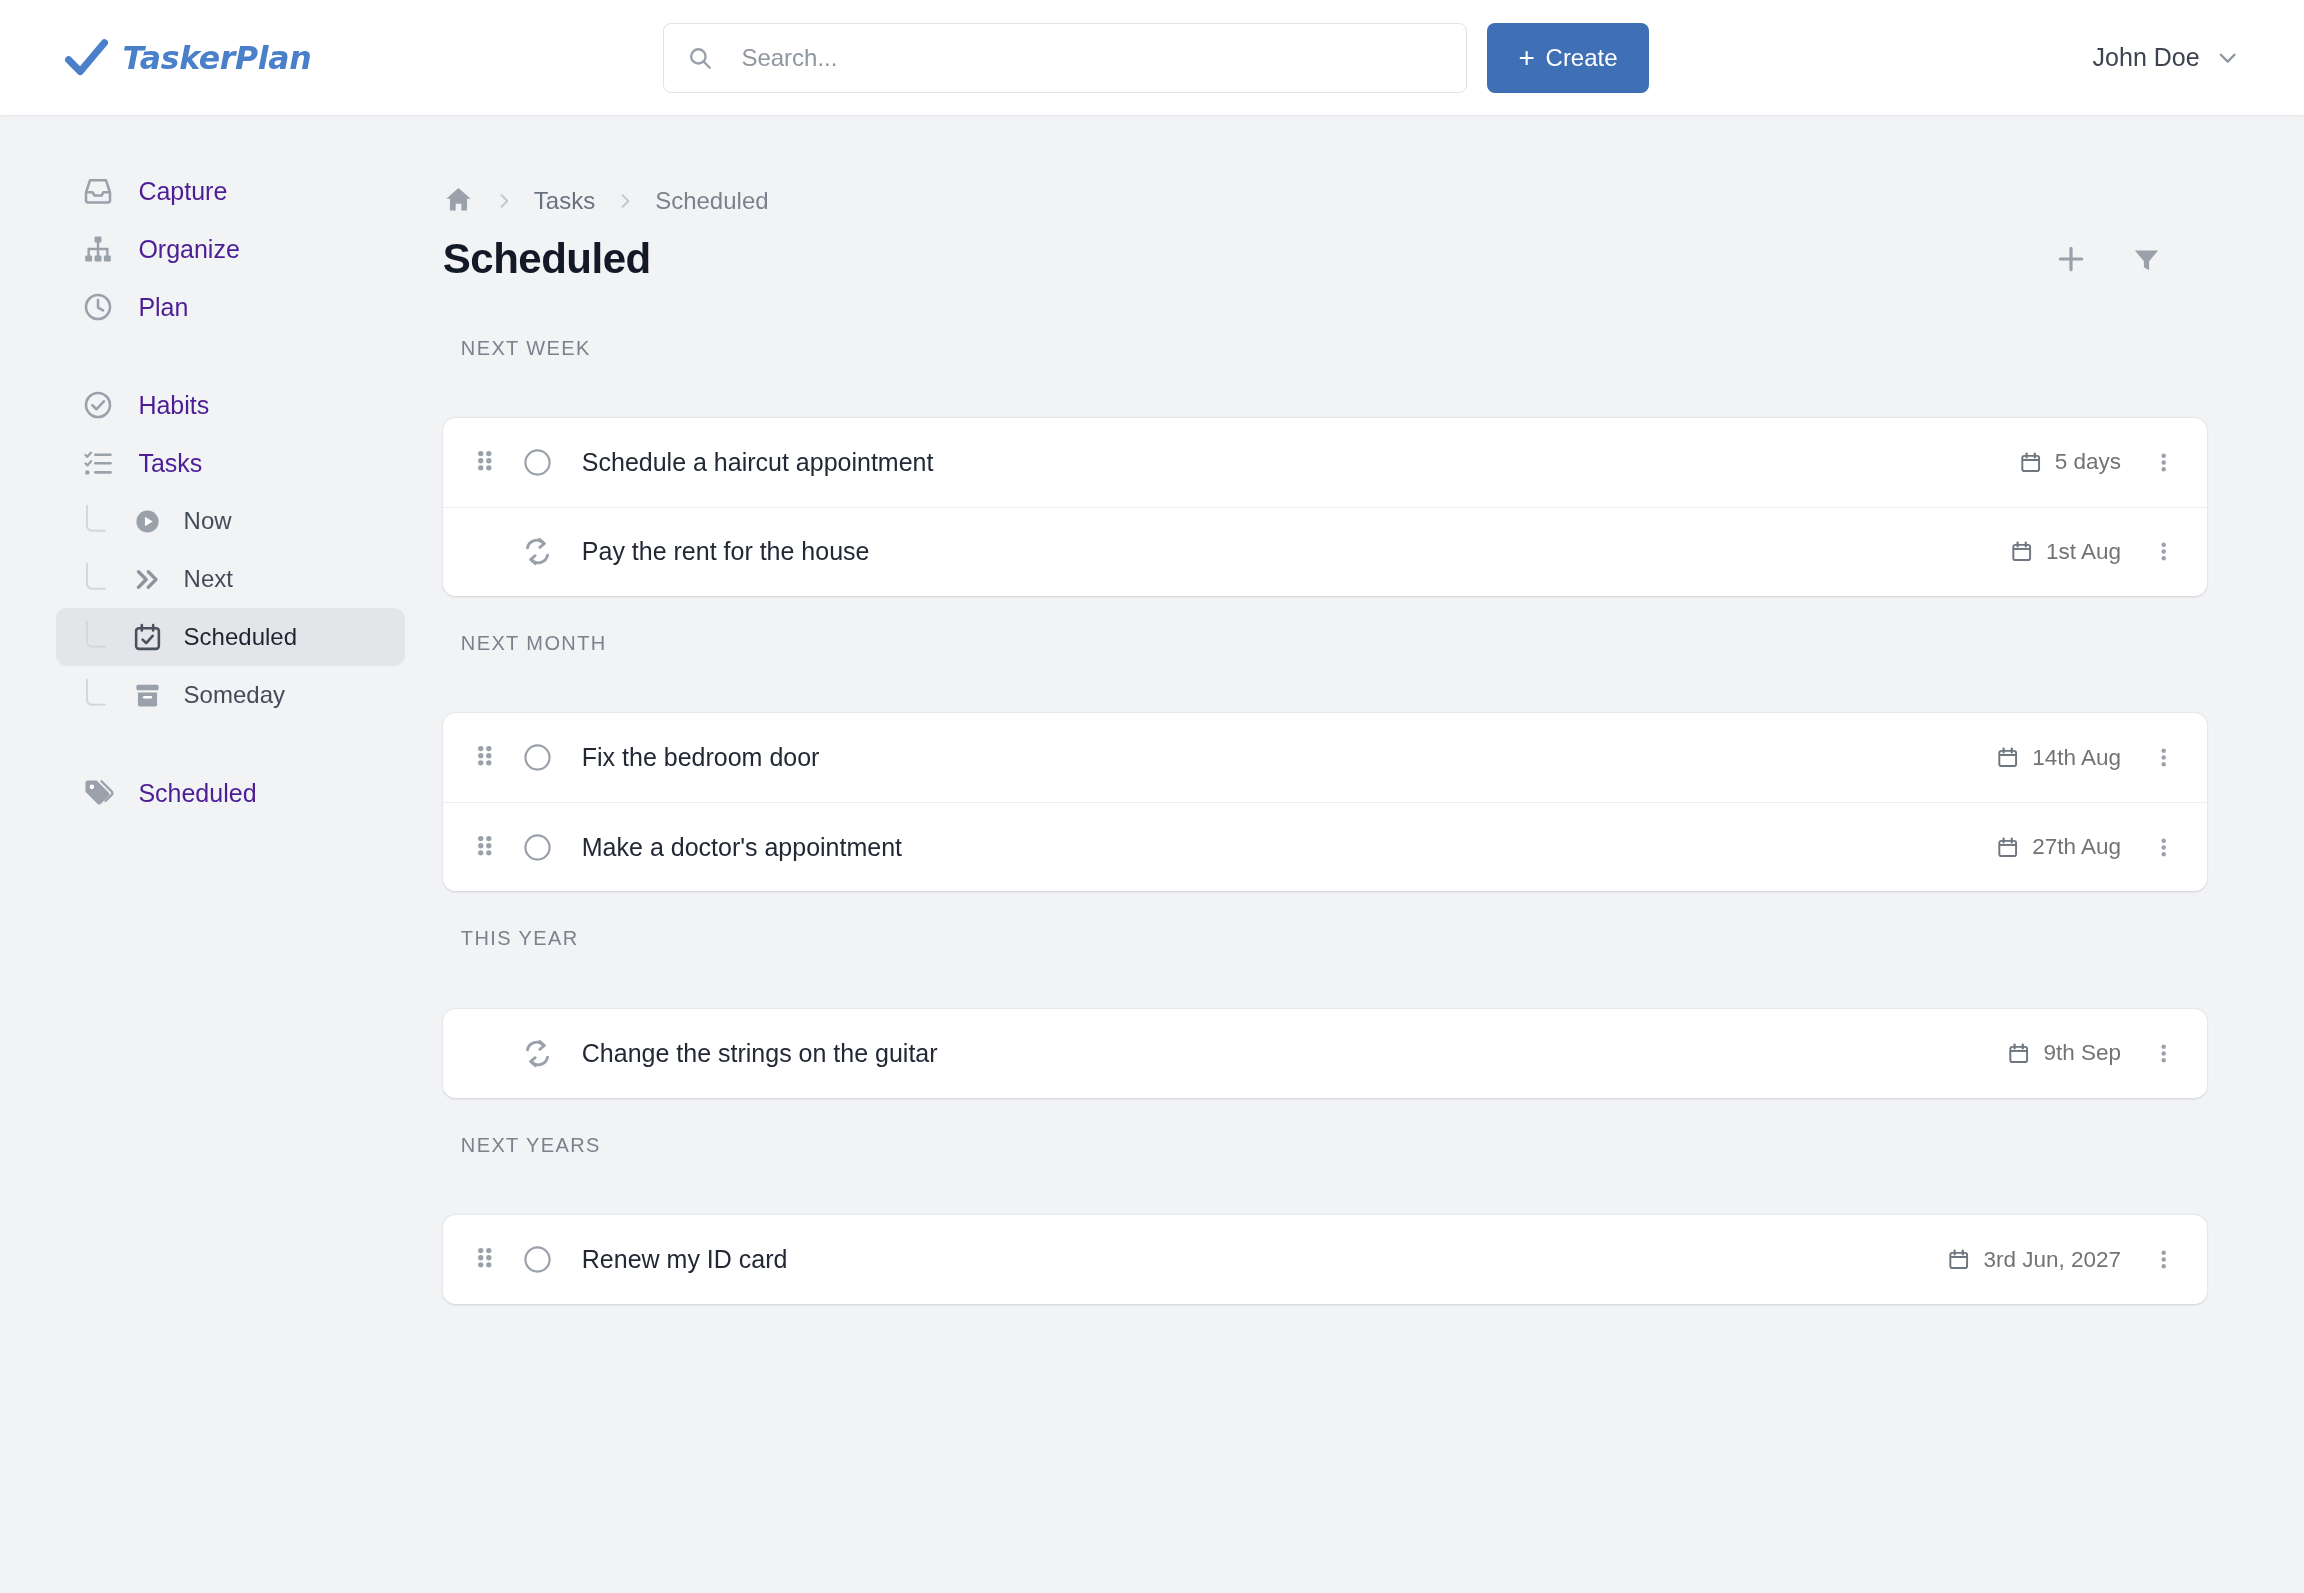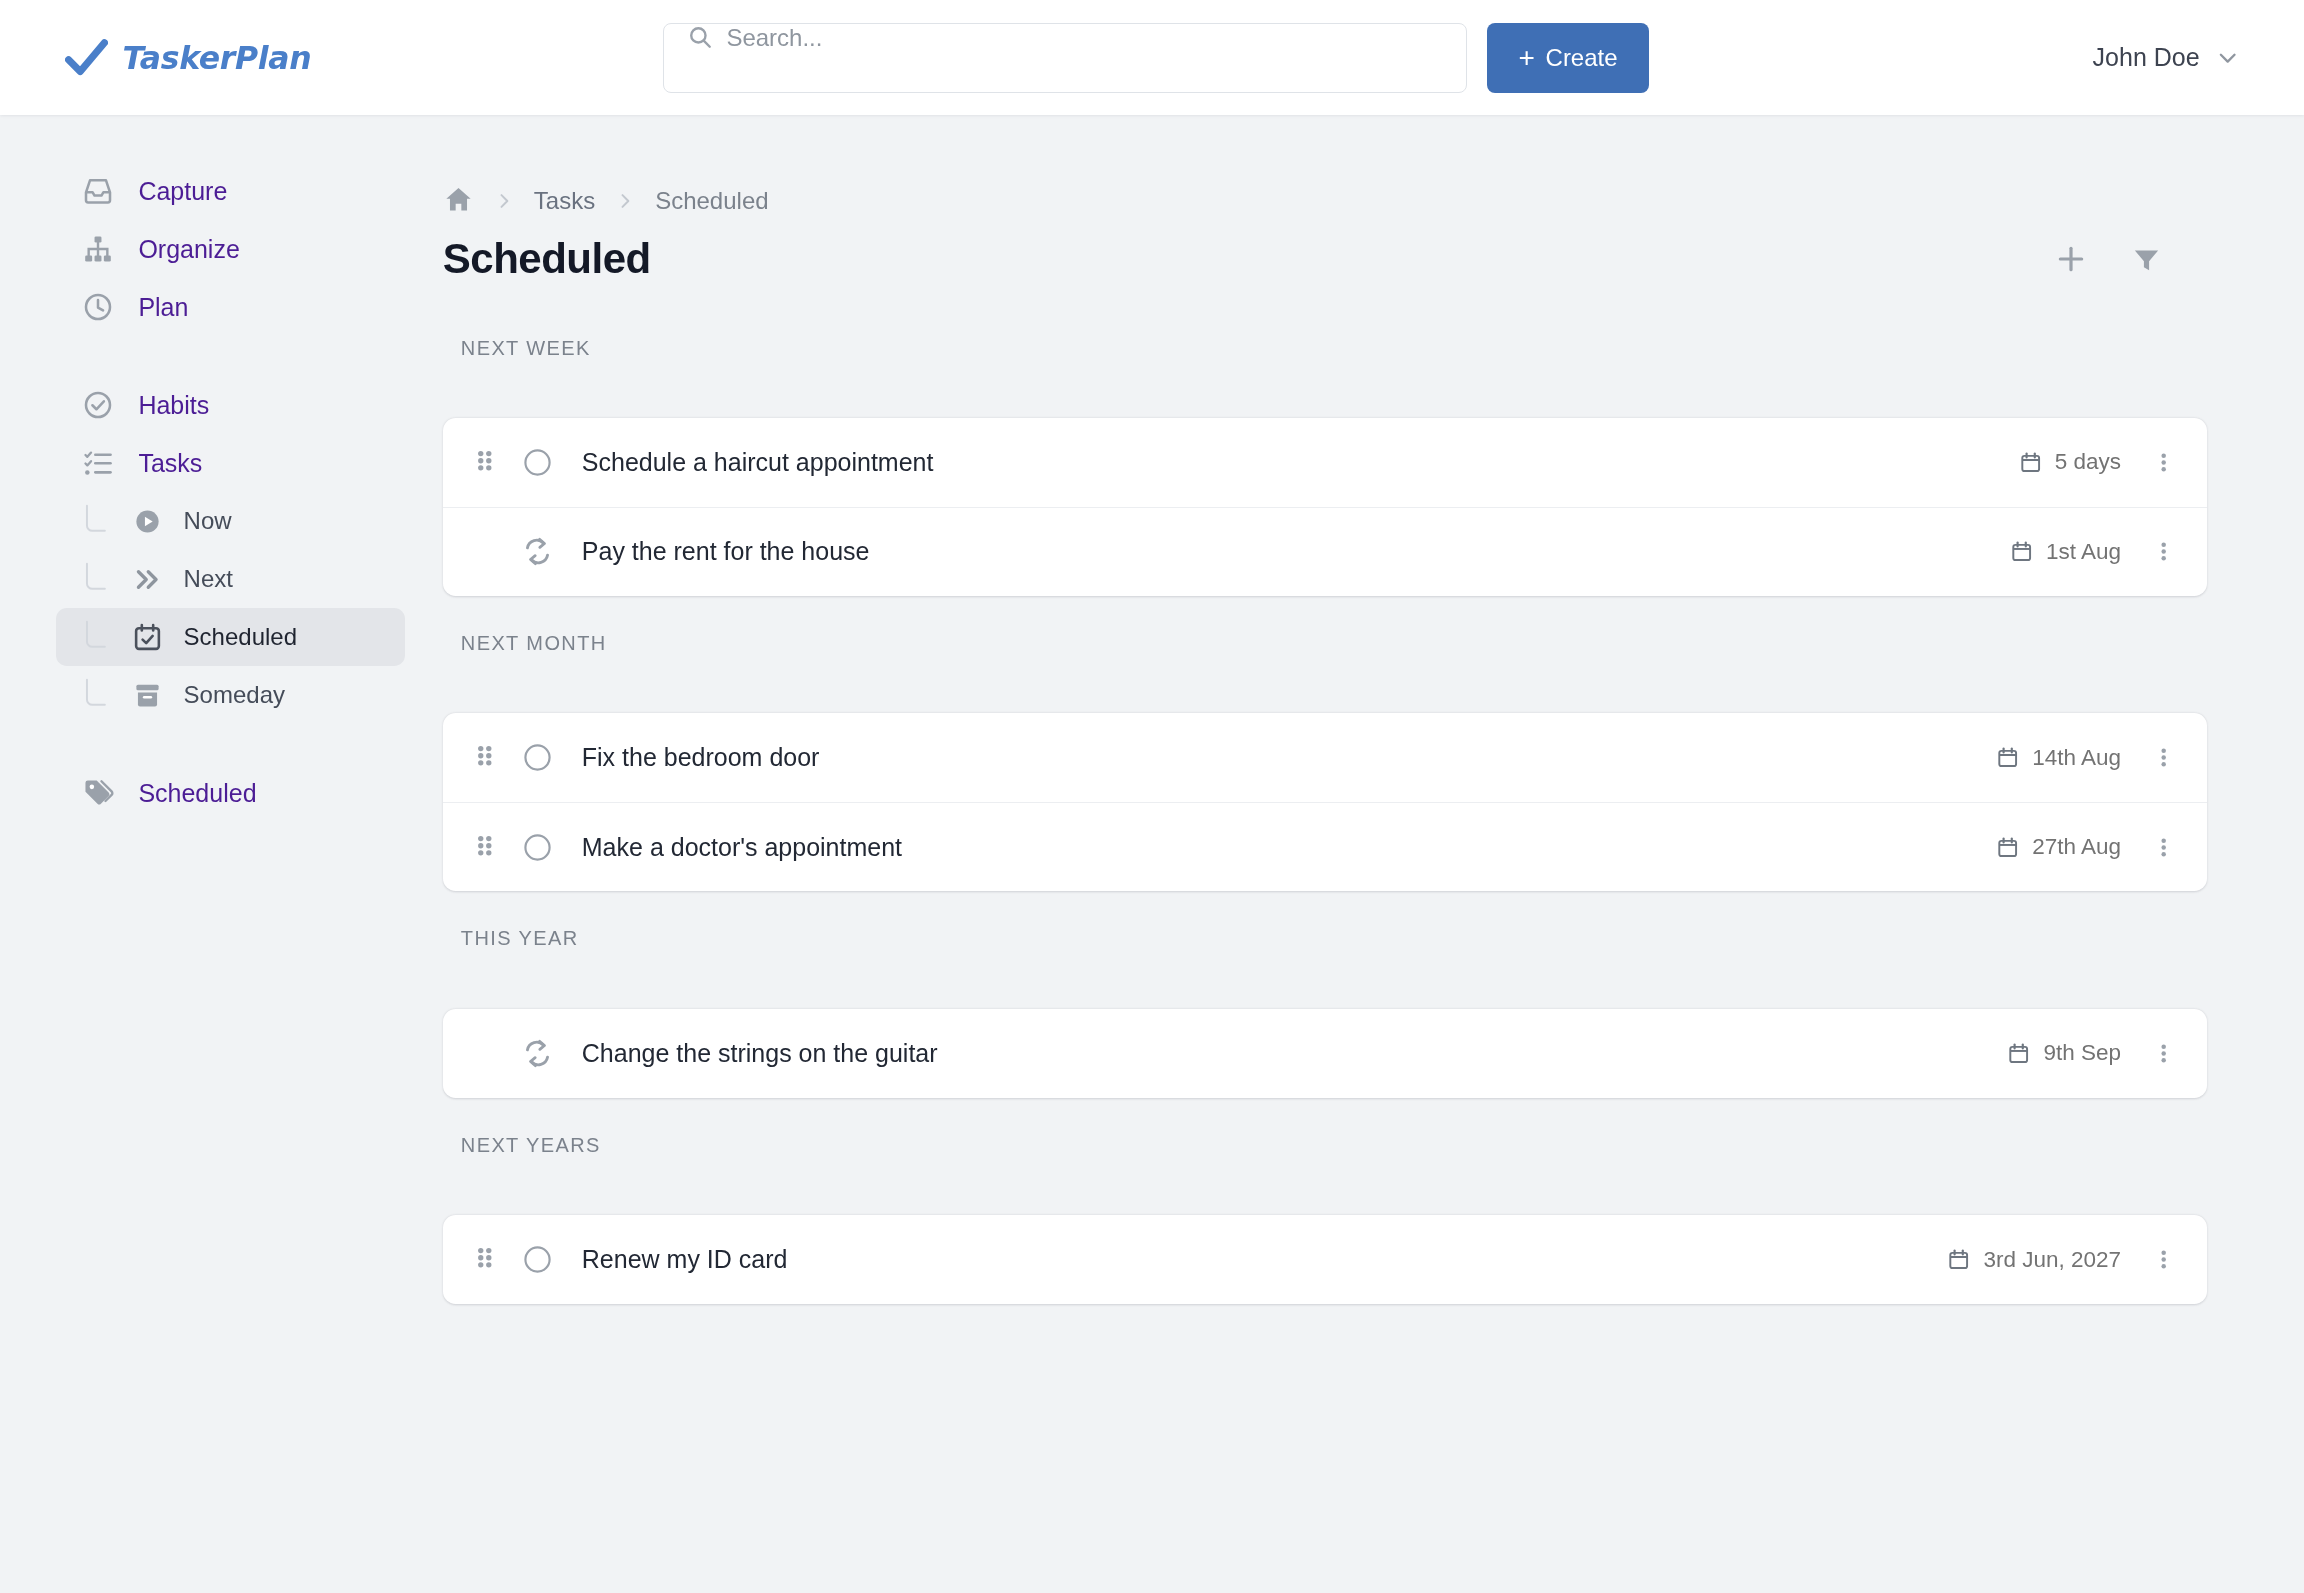--- a/index.html
+++ b/index.html
@@ -33,23 +33,23 @@
     color: #4a7fc9;
     letter-spacing: -0.3px;
   }
 
   .search-wrap { position: absolute; left: 663px; top: 22.5px; }
   .search-box {
     width: 804px; height: 70px;
     background: #fff;
     border: 1.4px solid #dfe3e8;
     border-radius: 8px;
-    display: flex; 
+    display: flex; align-items: center;
     padding: 0 23.4px;
-    gap: 13px;
+    gap: 28px;
   }
   .search-box .ph { font-size: 24px; color: #8f969f; font-family: "Liberation Sans", sans-serif; }
   .create-btn {
     position: absolute; left: 1487px; top: 22.5px;
     width: 162px; height: 70px;
     background: #3f6fb5;
     border-radius: 8px;
     display: flex; align-items: center; justify-content: center;
     gap: 10.8px;
     color: #fff;

